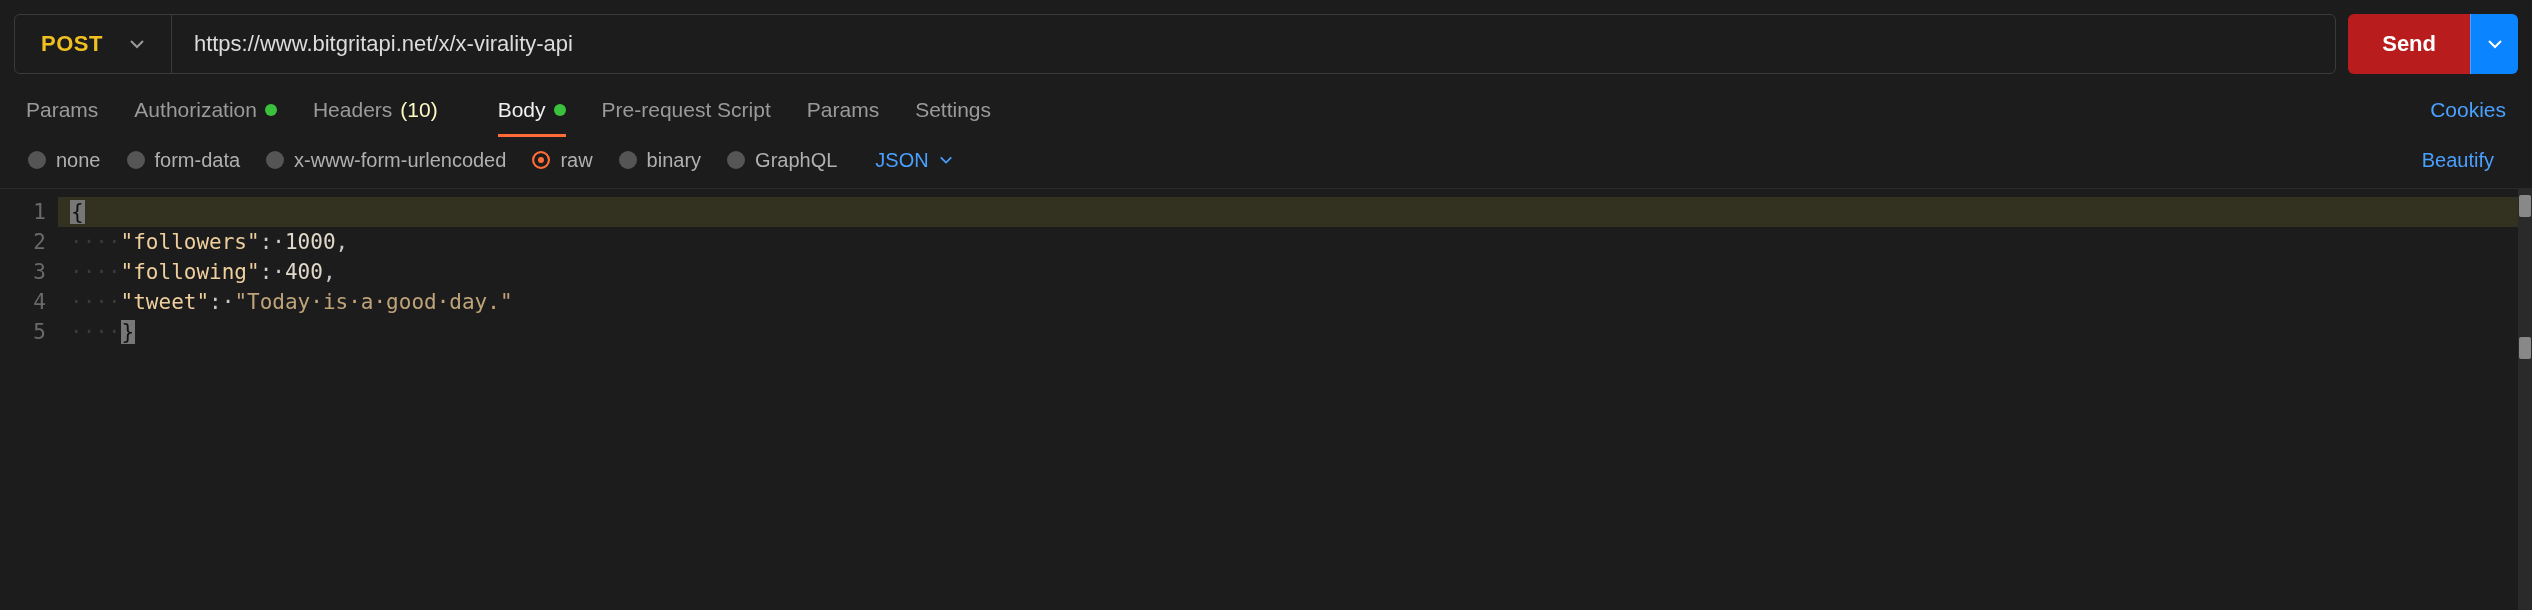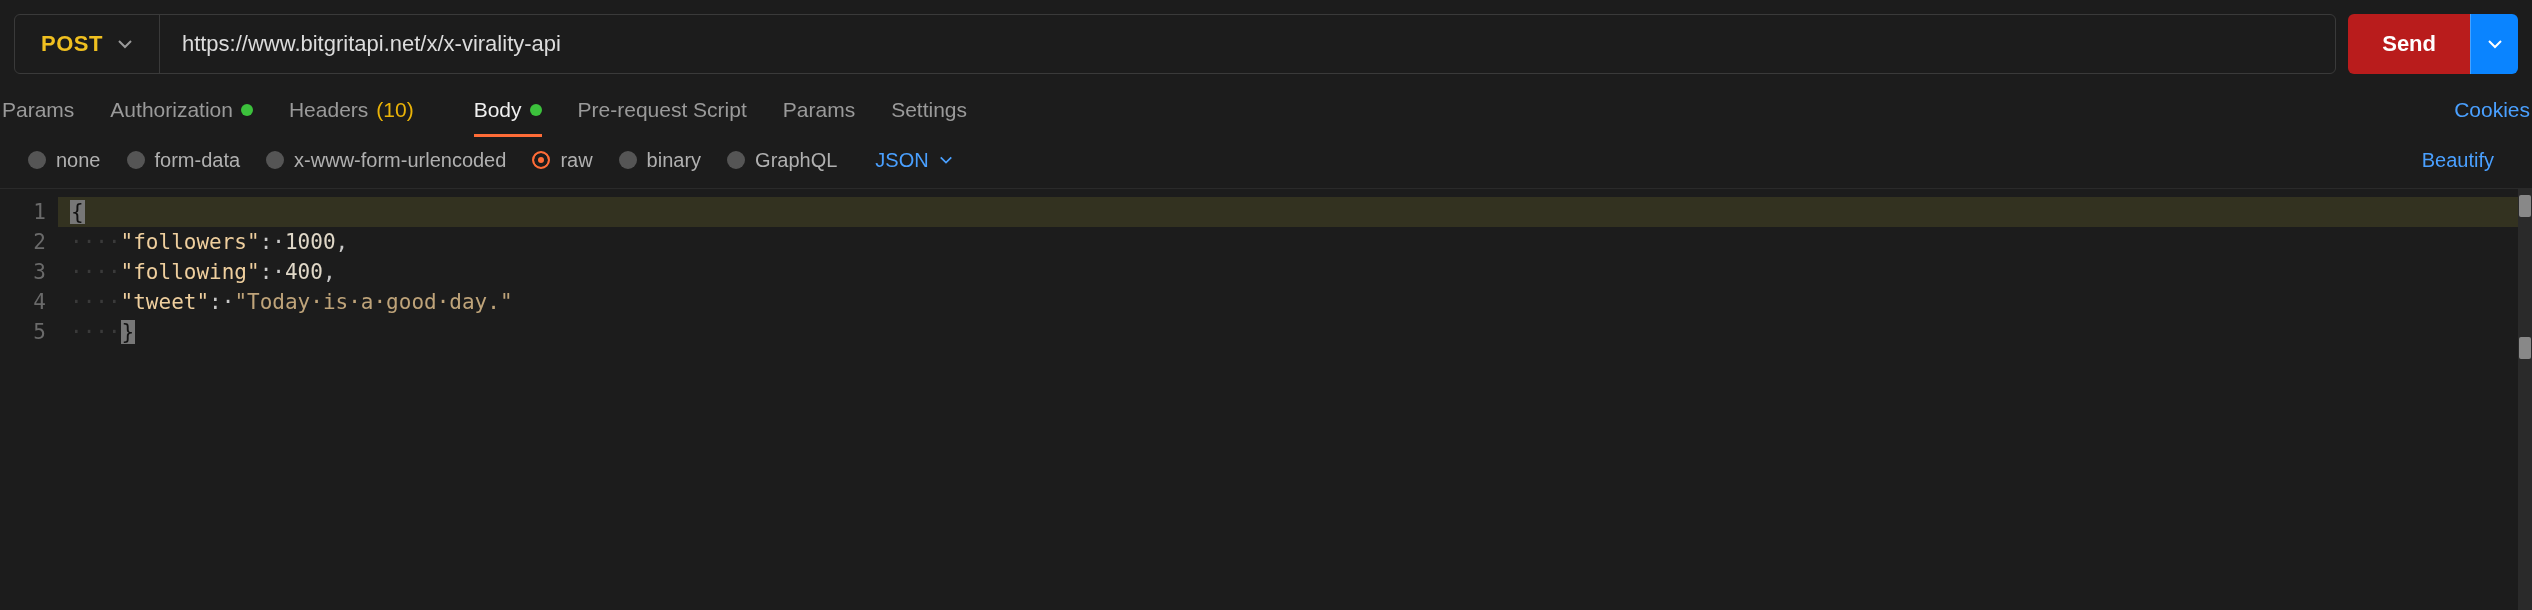--- a/index.html
+++ b/index.html
@@ -1,36 +1,36 @@
 <!DOCTYPE html>
 <html><head>
 <meta charset="utf-8">
 <style>
   * { box-sizing: border-box; margin: 0; padding: 0; }
   html, body { width: 2532px; height: 610px; background: #000; font-family: -apple-system, BlinkMacSystemFont, "Segoe UI", Arial, sans-serif; }
   .wrap { width: 2532px; height: 610px; background: #1c1c1c; display: flex; flex-direction: column; }
   
   .reqbar { display: flex; align-items: center; padding: 14px 14px 10px 14px; gap: 12px; }
   .url-group { flex: 1; display: flex; align-items: stretch; border: 1px solid #3a3a3a; border-radius: 6px; overflow: hidden; height: 60px; background: #1c1c1c; }
-  .method { display: flex; align-items: center; gap: 14px; padding: 0 26px; border-right: 1px solid #3a3a3a; cursor: pointer; }
+  .method { display: flex; align-items: center; gap: 26px; padding: 0 26px; border-right: 1px solid #3a3a3a; cursor: pointer; }
   .method span { color: #f0c020; font-weight: 700; font-size: 22px; letter-spacing: 0.5px; }
   .chevron { width: 16px; height: 16px; }
   .url { flex: 1; display: flex; align-items: center; padding: 0 22px; }
   .url input { width: 100%; background: transparent; border: none; outline: none; color: #dcdcdc; font-size: 22px; }
   .sendgrp { display: flex; height: 60px; }
   .sendbtn { background: #b91c1c; color: #fff; border: none; font-size: 22px; font-weight: 600; padding: 0 34px; border-top-left-radius: 6px; border-bottom-left-radius: 6px; cursor: pointer; }
   .senddd { background: #0a84ff; border: none; border-left: 1px solid rgba(255,255,255,0.25); width: 48px; display: flex; align-items: center; justify-content: center; border-top-right-radius: 6px; border-bottom-right-radius: 6px; cursor: pointer; }
   
-  .tabs { display: flex; align-items: center; padding: 0 2px; height: 52px; font-size: 21px; color: #9a9a9a; gap: 36px; position: relative; }
+  .tabs { display: flex; align-items: center; padding: 0 26px; height: 52px; font-size: 21px; color: #9a9a9a; gap: 36px; position: relative; }
   .tabs .tab { display: flex; align-items: center; gap: 8px; cursor: pointer; position: relative; height: 100%; }
   .tabs .tab.active { color: #f0f0f0; margin-left: 24px; }
   .tabs .tab.active::after { content: ""; position: absolute; left: 0; right: 0; bottom: -1px; height: 3px; background: #ff6c37; }
   .dot { width: 12px; height: 12px; border-radius: 50%; display: inline-block; }
   .dot.green { background: #3cc13c; }
-  .count { color: #eab308; }
+  .count { color: #fef9c3; }
   .tabs .spacer { flex: 1; }
   .cookies { color: #4aa0ff; cursor: pointer; }
   
   .optsrow { display: flex; align-items: center; padding: 6px 18px 10px 28px; gap: 26px; font-size: 20px; color: #b0b0b0; height: 52px; }
   .radio { display: flex; align-items: center; gap: 10px; cursor: pointer; }
   .rdot { width: 18px; height: 18px; border-radius: 50%; background: #555; display: inline-block; position: relative; }
   .radio.sel .rdot { box-shadow: inset 0 0 0 4px #1c1c1c; background: #ff6c37; border: 2px solid #ff6c37; }
   .jsondd { display: flex; align-items: center; gap: 10px; color: #4aa0ff; margin-left: 12px; cursor: pointer; justify-content: center; }
   .optsrow .spacer { flex: 1; }
   .beautify { color: #4aa0ff; cursor: pointer; margin-right: 20px; }

